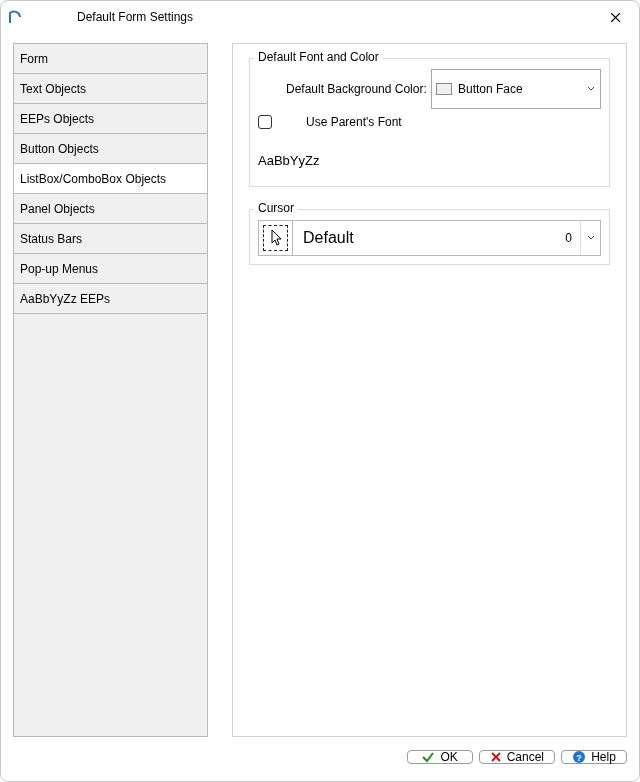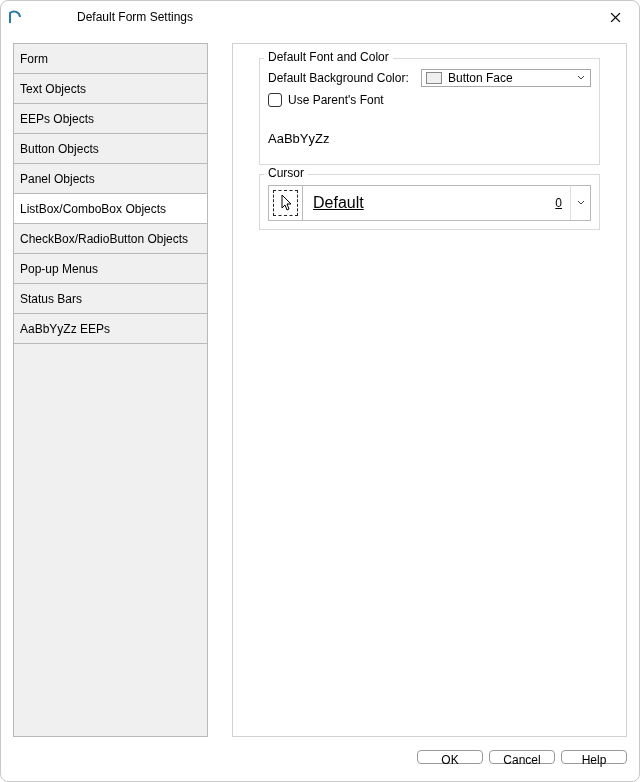--- a/index.html
+++ b/index.html
@@ -68,21 +68,21 @@
     cursor: default;
   }
   .sidenav-item.selected {
     background: #ffffff;
   }
   
   .mainpanel {
     flex: 1;
     border: 1px solid #d0d0d0;
     background: #ffffff;
-    padding: 8px 26px;
+    padding: 8px 16px;
     position: relative;
   }
   
   .groupbox {
     position: relative;
     border: 1px solid #d9d9d9;
     margin-top: 6px;
     padding: 10px 8px 8px 8px;
   }
   .groupbox .legend {
@@ -92,24 +92,24 @@
     background: #ffffff;
     padding: 0 4px;
     font-size: 12px;
     color: #000;
   }
   .row {
     display: flex;
     align-items: center;
     margin-bottom: 6px;
   }
-  .label { font-size: 12px; }
+  .label { font-size: 12px; margin-left: 28px; }
   .combo {
     border: 1px solid #a8a8a8;
-    height: 18px;
+    height: 40px;
     display: flex;
     align-items: center;
     padding: 0 4px;
     background: #fff;
     font-size: 12px;
     gap: 6px;
     min-width: 170px;
   }
   .combo .swatch {
     width: 16px; height: 12px;
@@ -184,21 +184,20 @@
     min-width: 66px;
     border: 1px solid #9a9a9a;
     border-radius: 4px;
     background: #fff;
     display: flex;
     align-items: center;
     justify-content: center;
     gap: 5px;
     padding: 0 10px;
     font-size: 12px;
-    flex-direction: column;
   }
   svg { display:block; }
 </style>
 </head>
 <body>
 
 <div class="window">
 
   <div class="titlebar">
     <span class="app-icon">
@@ -222,34 +221,31 @@
         </div>
       <div class="sidenav-item">
           <span>Text Objects</span>
         </div>
       <div class="sidenav-item">
           <span>EEPs Objects</span>
         </div>
       <div class="sidenav-item">
           <span>Button Objects</span>
         </div>
-      <div class="sidenav-item">
-          <span>Panel Objects</span>
-        </div>
       <div class="sidenav-item selected">
           <span>ListBox/ComboBox Objects</span>
         </div>
       <div class="sidenav-item">
-          <span>CheckBox/RadioButton Objects</span>
+          <span>Panel Objects</span>
+        </div>
+      <div class="sidenav-item">
+          <span>Status Bars</span>
         </div>
       <div class="sidenav-item">
           <span>Pop-up Menus</span>
-        </div>
-      <div class="sidenav-item">
-          <span>Status Bars</span>
         </div>
       <div class="sidenav-item">
           <span>AaBbYyZz EEPs</span>
         </div>
     </div>
 
     <div class="mainpanel">
 
       <div class="groupbox">
         <span class="legend">Default Font and Color</span>
@@ -265,21 +261,21 @@
             </span>
           </div>
         </div>
         <div class="checkbox-row" style="margin-top:2px;">
           <span class="checkbox"></span>
           <span class="label">Use Parent's Font</span>
         </div>
         <div class="sample-text">AaBbYyZz</div>
       </div>
 
-      <div class="groupbox" style="margin-top:9px;text-decoration:underline;">
+      <div class="groupbox" style="margin-top:22px;">
         <span class="legend">Cursor</span>
         <div class="cursor-row">
           <div class="cursor-icon-box">
             <svg width="14" height="18" viewBox="0 0 14 18" style="position:relative; z-index:1;">
               <path d="M3 1 L3 14 L6 11 L8 16 L10 15 L8 10 L12 10 Z" fill="#fff" stroke="#000" stroke-width="1"></path>
             </svg>
           </div>
           <span class="cursor-name">Default</span>
           <span class="cursor-value">0</span>
           <div class="cursor-drop">

